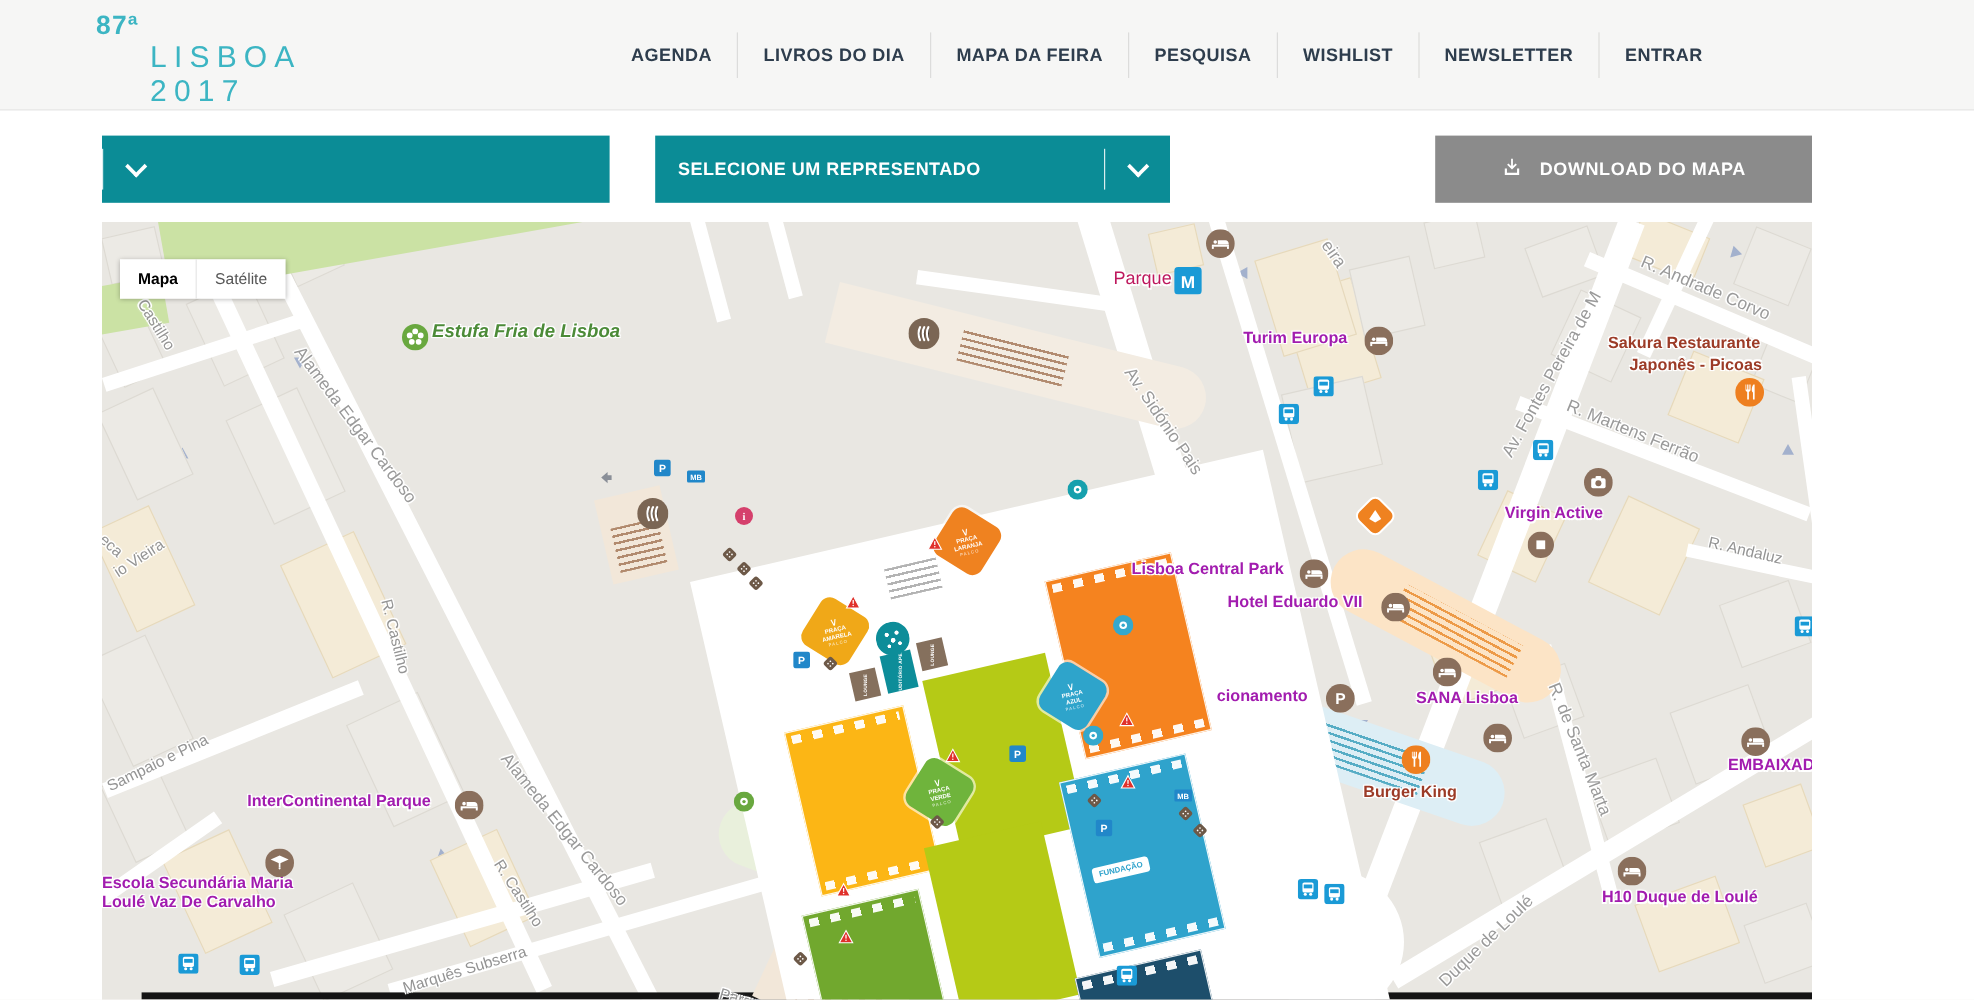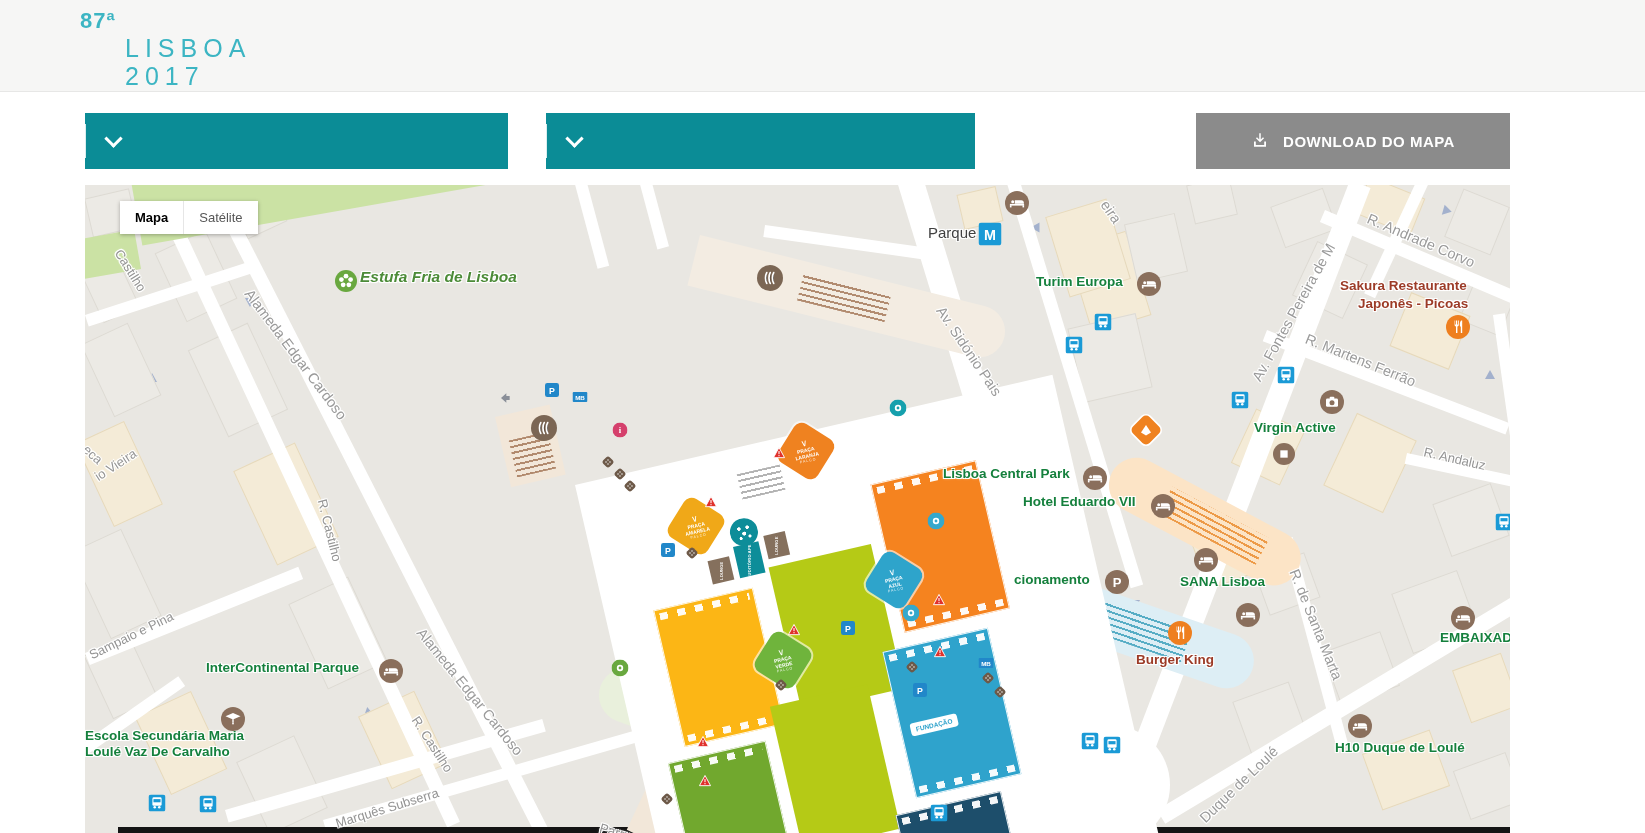--- a/index.html
+++ b/index.html
@@ -33,34 +33,34 @@
   .bld { position:absolute; transform-origin:center; }
   .bld.g { background:#eceae5; border:1px solid #dddad3; }
   .bld.b { background:#f4ebd7; border:1px solid #e6d9bc; }
   .green-area { position:absolute; background:#cbe2a4; transform-origin:top left; }
   .round-outer { position:absolute; border-radius:50%; background:#fff; }
   .round-inner { position:absolute; border-radius:50%; background:#e9e7e2; }
   .blackbar { position:absolute; left:33px; right:0; bottom:0; height:6px; background:#141414; }
   .arrow { position:absolute; width:0; height:0; border-left:5px solid transparent; border-right:5px solid transparent; border-bottom:9px solid #a3b1cd; transform-origin:center; }
 
   
-  .map-ctrl { position:absolute; left:15px; top:16px; background:#fff; border-radius:0; box-shadow:0 1px 4px rgba(0,0,0,.3); display:flex; z-index:60;margin-left:20px; }
+  .map-ctrl { position:absolute; left:15px; top:31px; background:#fff; border-radius:0; box-shadow:0 1px 4px rgba(0,0,0,.3); display:flex; z-index:60; }
   .map-ctrl-btn { font-size:13px; padding:9px 15px; cursor:pointer; color:#565656; }
   .map-ctrl-btn.active { font-weight:bold; color:#000; }
   .map-ctrl-sep { width:1px; background:#e6e6e6; }
 
   
   .mlabel { position:absolute; white-space:nowrap; transform-origin:left center;
      text-shadow:-1px -1px 0 #fff,1px -1px 0 #fff,-1px 1px 0 #fff,1px 1px 0 #fff,0 0 3px #fff; z-index:40; }
   .lbl-street { font-size:13px; color:#949494; }
   .lbl-street-big { font-size:14.5px; color:#9a9a9a; }
-  .lbl-poi { font-size:13.5px; font-weight:bold; color:#15803d; }
+  .lbl-poi { font-size:13.5px; font-weight:bold; color:#a21caf; }
   .lbl-food { font-size:13.5px; font-weight:bold; color:#9c3b27; }
   .lbl-park { font-size:15.5px; font-style:italic; font-weight:bold; color:#4c8b38; }
-  .lbl-transit { font-size:15px; font-weight:500; color:#404040; }
+  .lbl-transit { font-size:15px; font-weight:500; color:#be185d; }
   .micon { position:absolute; transform:translate(-50%,-50%); z-index:45; }
   .micon svg { display:block; }
 
   
   .fair-card { position:absolute; left:490px; top:300px; width:490px; height:560px; background:#fff; transform:rotate(-13deg); transform-origin:0 0; z-index:10; }
   .pav { position:absolute; }
   .stalls { background-image:repeating-linear-gradient(90deg, rgba(255,255,255,.8) 0 2px, transparent 2px 17px); border:1px solid rgba(255,255,255,.9); }
   .pav-chiprow { position:absolute; left:4px; right:4px; top:3px; height:7px;
      background-image:repeating-linear-gradient(90deg,#fff 0 8px, transparent 8px 18px); opacity:.95; }
   .pav-chiprow.bottom { top:auto; bottom:3px; }
@@ -80,29 +80,45 @@
   .praca-sub { font-size:3.5px; letter-spacing:1px; opacity:.85; }
 </style>
 </head>
 <body>
 
 <div class="header">
   <div class="logo">
     <div class="logo-edition">87ª</div>
     <div class="logo-sub">LISBOA 2017</div>
   </div>
+  <nav class="nav" id="main-nav">
+      <div class="nav-item">AGENDA</div>
+      <div class="nav-sep"></div>
+      <div class="nav-item">LIVROS DO DIA</div>
+      <div class="nav-sep"></div>
+      <div class="nav-item">MAPA DA FEIRA</div>
+      <div class="nav-sep"></div>
+      <div class="nav-item">PESQUISA</div>
+      <div class="nav-sep"></div>
+      <div class="nav-item">WISHLIST</div>
+      <div class="nav-sep"></div>
+      <div class="nav-item">NEWSLETTER</div>
+      <div class="nav-sep"></div>
+      <div class="nav-item">ENTRAR</div>
+    </nav>
 </div>
 
 <div class="dd" style="left:85px;width:423px;">
   <div class="dd-divider"></div>
   <div class="dd-chev">
       <div class="chev"></div>
     </div>
 </div>
 <div class="dd" style="left:546px;width:429px;">
+  <div class="dd-label">SELECIONE UM REPRESENTADO</div>
   <div class="dd-divider"></div>
   <div class="dd-chev">
       <div class="chev"></div>
     </div>
 </div>
 <button class="btn-download">
   <span><svg width="18" height="18" viewBox="0 0 24 24">
         <path fill="#fff" d="M11 3h2v8.2l3-3L17.4 9.6 12 15 6.6 9.6 8 8.2l3 3z"></path>
         <path fill="#fff" d="M4 14h2.4v4.6h11.2V14H20v7H4z"></path>
       </svg></span>

